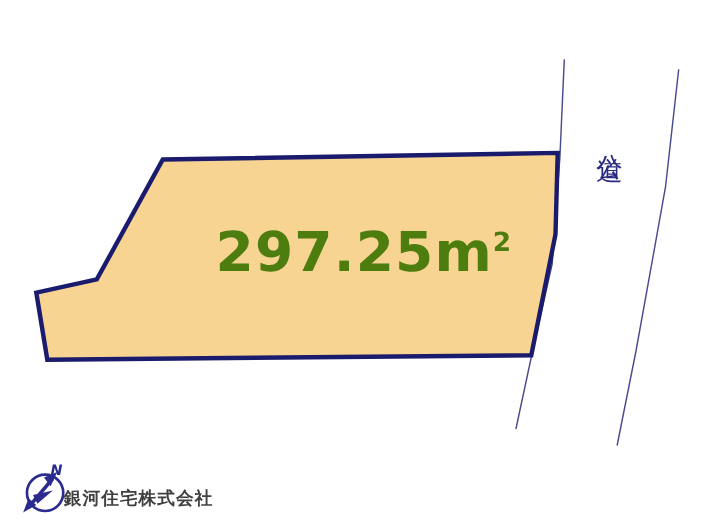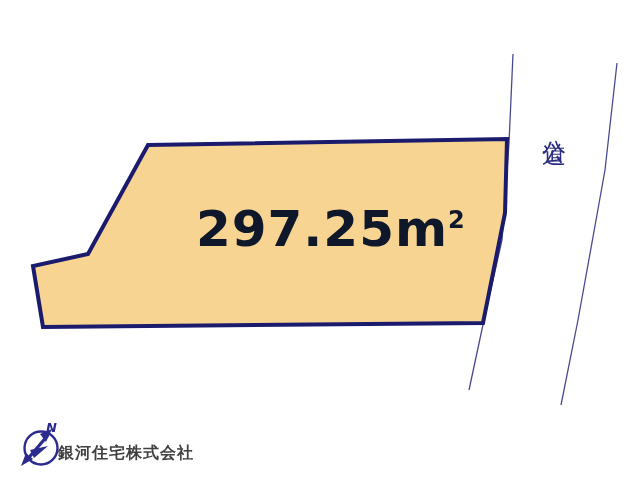--- a/index.html
+++ b/index.html
@@ -30,21 +30,21 @@
   .parcel {
     fill: #f7d492;
     stroke: #1b1b6e;
     stroke-width: 4;
     stroke-linejoin: miter;
   }
   .area-label {
     position: absolute;
     left: 196px;
     top: 204px;
-    color: #0f172a;
+    color: #4d7c0f;
     font-family: "DejaVu Sans", "Liberation Sans", sans-serif;
     font-size: 50px;
     font-weight: bold;
     letter-spacing: 1px;
     white-space: nowrap;
     line-height: 1;
   }
   .area-label sup {
     font-size: 24px;
     vertical-align: 18px;

